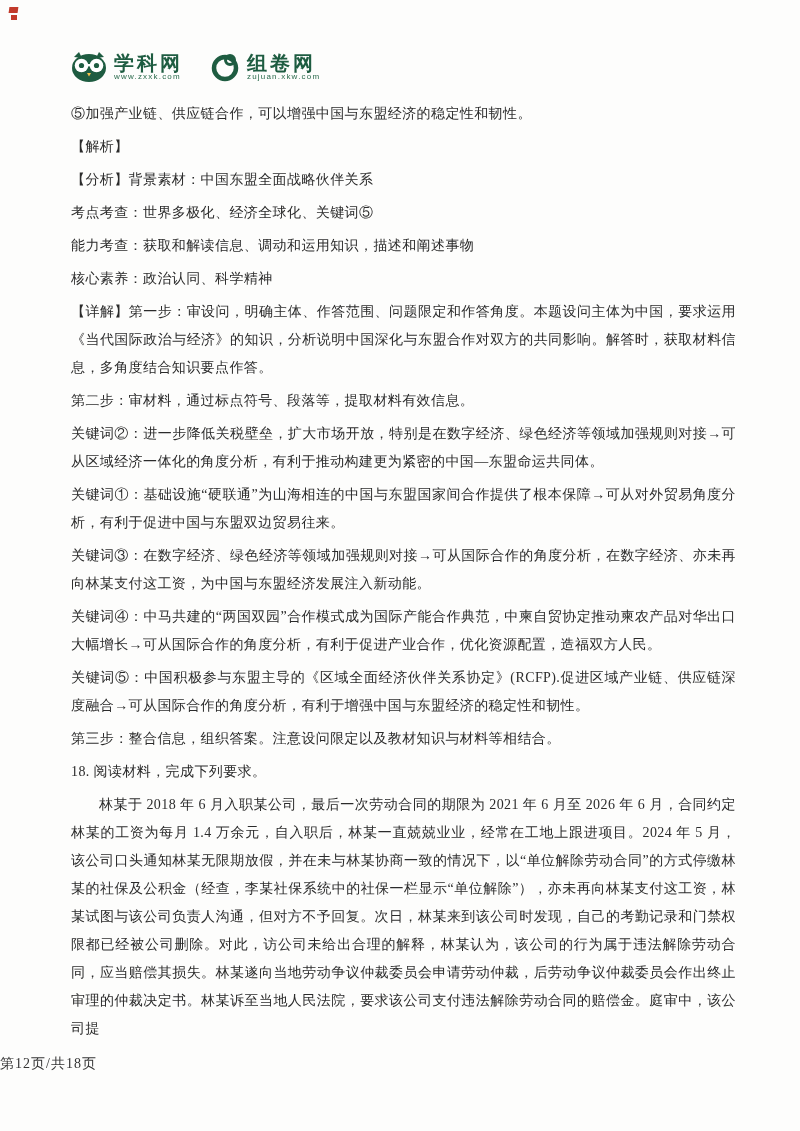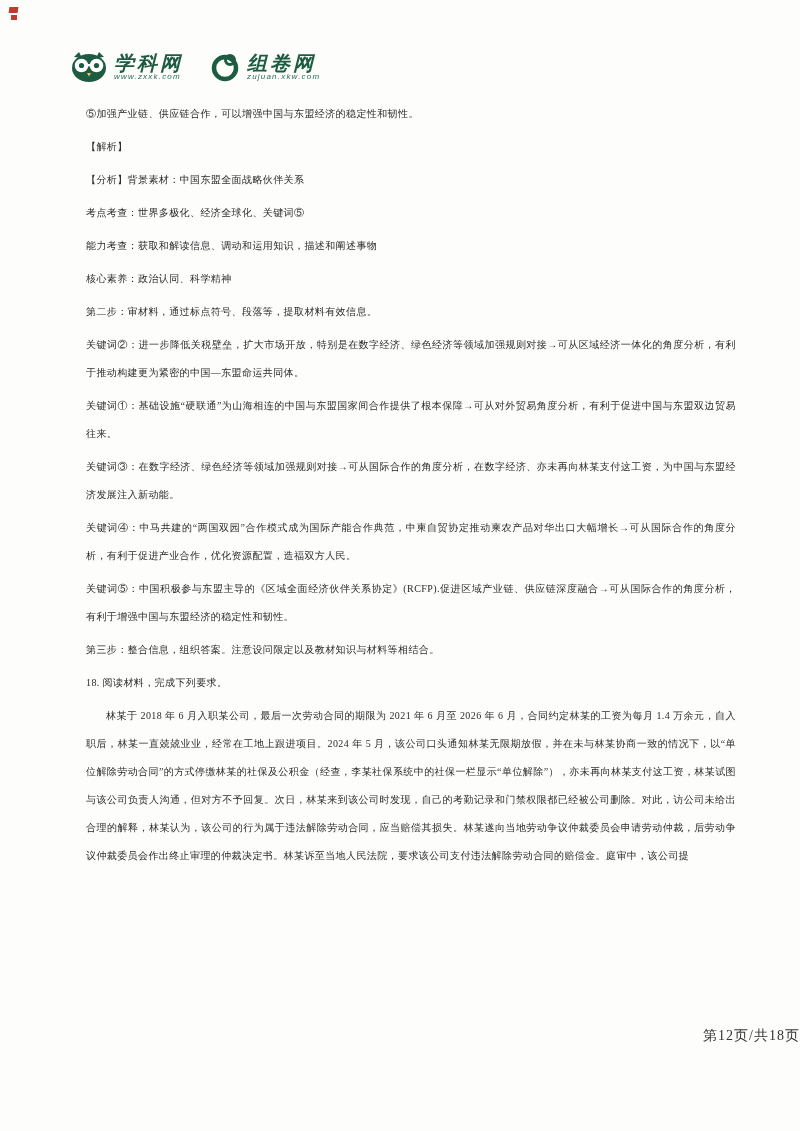--- a/index.html
+++ b/index.html
@@ -23,46 +23,46 @@
   .corner-stamp::before, .corner-stamp::after {
     content: ""; position: absolute; background: #c23a2b;
   }
   .corner-stamp::before { left: 1px; top: 1px; width: 9px; height: 6px; transform: skewX(-8deg); }
   .corner-stamp::after { left: 3px; top: 9px; width: 6px; height: 5px; }
 
   header.logos {
     display: flex; align-items: center; gap: 26px;
     height: 42px; margin-bottom: 12px;
   }
-  .logo { display: flex; align-items: center; gap: 6px; font-style: italic; }
+  .logo { display: flex; align-items: center; gap: 6px; }
   .logo-icon { flex: 0 0 auto; display: block; }
   .logo-text { display: flex; flex-direction: column; line-height: 1; }
   .logo-name {
     font-family: "Liberation Sans", sans-serif;
     font-size: 20px; font-weight: bold; color: #1e5c41; letter-spacing: 3px;
   }
   .logo-url {
     font-family: "Liberation Sans", sans-serif;
     font-size: 8px; color: #2a6a4c; letter-spacing: 1.2px; margin-top: 0;
   }
 
   main.doc-body { }
   p.para {
-    margin: 0 0 5px 16px;
-    font-size: 10px;
+    margin: 0 0 5px 1px;
+    font-size: 14px;
     line-height: 28px;
     text-align: justify;
     letter-spacing: 0.4px;
     word-break: break-all;
   }
   p.para.indent { text-indent: 2em; }
 
   footer.page-footer {
-    position: absolute; left: 0; top: 1026px; width: 100%;
-    text-align: right;
+    position: absolute; left: 0; top: 1054px; width: 100%;
+    text-align: left;
   }
   .page-number { font-size: 14px; color: #333; letter-spacing: 1px; }
 </style>
 </head>
 <body>
 
 <div class="page">
 
   <div class="corner-stamp"></div>
 
@@ -97,20 +97,21 @@
     </div>
   </header>
 
   <main class="doc-body" id="doc-body">
       <p class="para">⑤加强产业链、供应链合作，可以增强中国与东盟经济的稳定性和韧性。</p>
       <p class="para">【解析】</p>
       <p class="para">【分析】背景素材：中国东盟全面战略伙伴关系</p>
       <p class="para">考点考查：世界多极化、经济全球化、关键词⑤</p>
       <p class="para">能力考查：获取和解读信息、调动和运用知识，描述和阐述事物</p>
       <p class="para">核心素养：政治认同、科学精神</p>
+      <p class="para">【详解】第一步：审设问，明确主体、作答范围、问题限定和作答角度。本题设问主体为中国，要求运用《当代国际政治与经济》的知识，分析说明中国深化与东盟合作对双方的共同影响。解答时，获取材料信息，多角度结合知识要点作答。</p>
       <p class="para">第二步：审材料，通过标点符号、段落等，提取材料有效信息。</p>
       <p class="para">关键词②：进一步降低关税壁垒，扩大市场开放，特别是在数字经济、绿色经济等领域加强规则对接→可从区域经济一体化的角度分析，有利于推动构建更为紧密的中国—东盟命运共同体。</p>
       <p class="para">关键词①：基础设施“硬联通”为山海相连的中国与东盟国家间合作提供了根本保障→可从对外贸易角度分析，有利于促进中国与东盟双边贸易往来。</p>
       <p class="para">关键词③：在数字经济、绿色经济等领域加强规则对接→可从国际合作的角度分析，在数字经济、亦未再向林某支付这工资，为中国与东盟经济发展注入新动能。</p>
       <p class="para">关键词④：中马共建的“两国双园”合作模式成为国际产能合作典范，中柬自贸协定推动柬农产品对华出口大幅增长→可从国际合作的角度分析，有利于促进产业合作，优化资源配置，造福双方人民。</p>
       <p class="para">关键词⑤：中国积极参与东盟主导的《区域全面经济伙伴关系协定》(RCFP).促进区域产业链、供应链深度融合→可从国际合作的角度分析，有利于增强中国与东盟经济的稳定性和韧性。</p>
       <p class="para">第三步：整合信息，组织答案。注意设问限定以及教材知识与材料等相结合。</p>
       <p class="para">18. 阅读材料，完成下列要求。</p>
       <p class="para indent">林某于 2018 年 6 月入职某公司，最后一次劳动合同的期限为 2021 年 6 月至 2026 年 6 月，合同约定林某的工资为每月 1.4 万余元，自入职后，林某一直兢兢业业，经常在工地上跟进项目。2024 年 5 月，该公司口头通知林某无限期放假，并在未与林某协商一致的情况下，以“单位解除劳动合同”的方式停缴林某的社保及公积金（经查，李某社保系统中的社保一栏显示“单位解除”），亦未再向林某支付这工资，林某试图与该公司负责人沟通，但对方不予回复。次日，林某来到该公司时发现，自己的考勤记录和门禁权限都已经被公司删除。对此，访公司未给出合理的解释，林某认为，该公司的行为属于违法解除劳动合同，应当赔偿其损失。林某遂向当地劳动争议仲裁委员会申请劳动仲裁，后劳动争议仲裁委员会作出终止审理的仲裁决定书。林某诉至当地人民法院，要求该公司支付违法解除劳动合同的赔偿金。庭审中，该公司提</p>
     </main>

